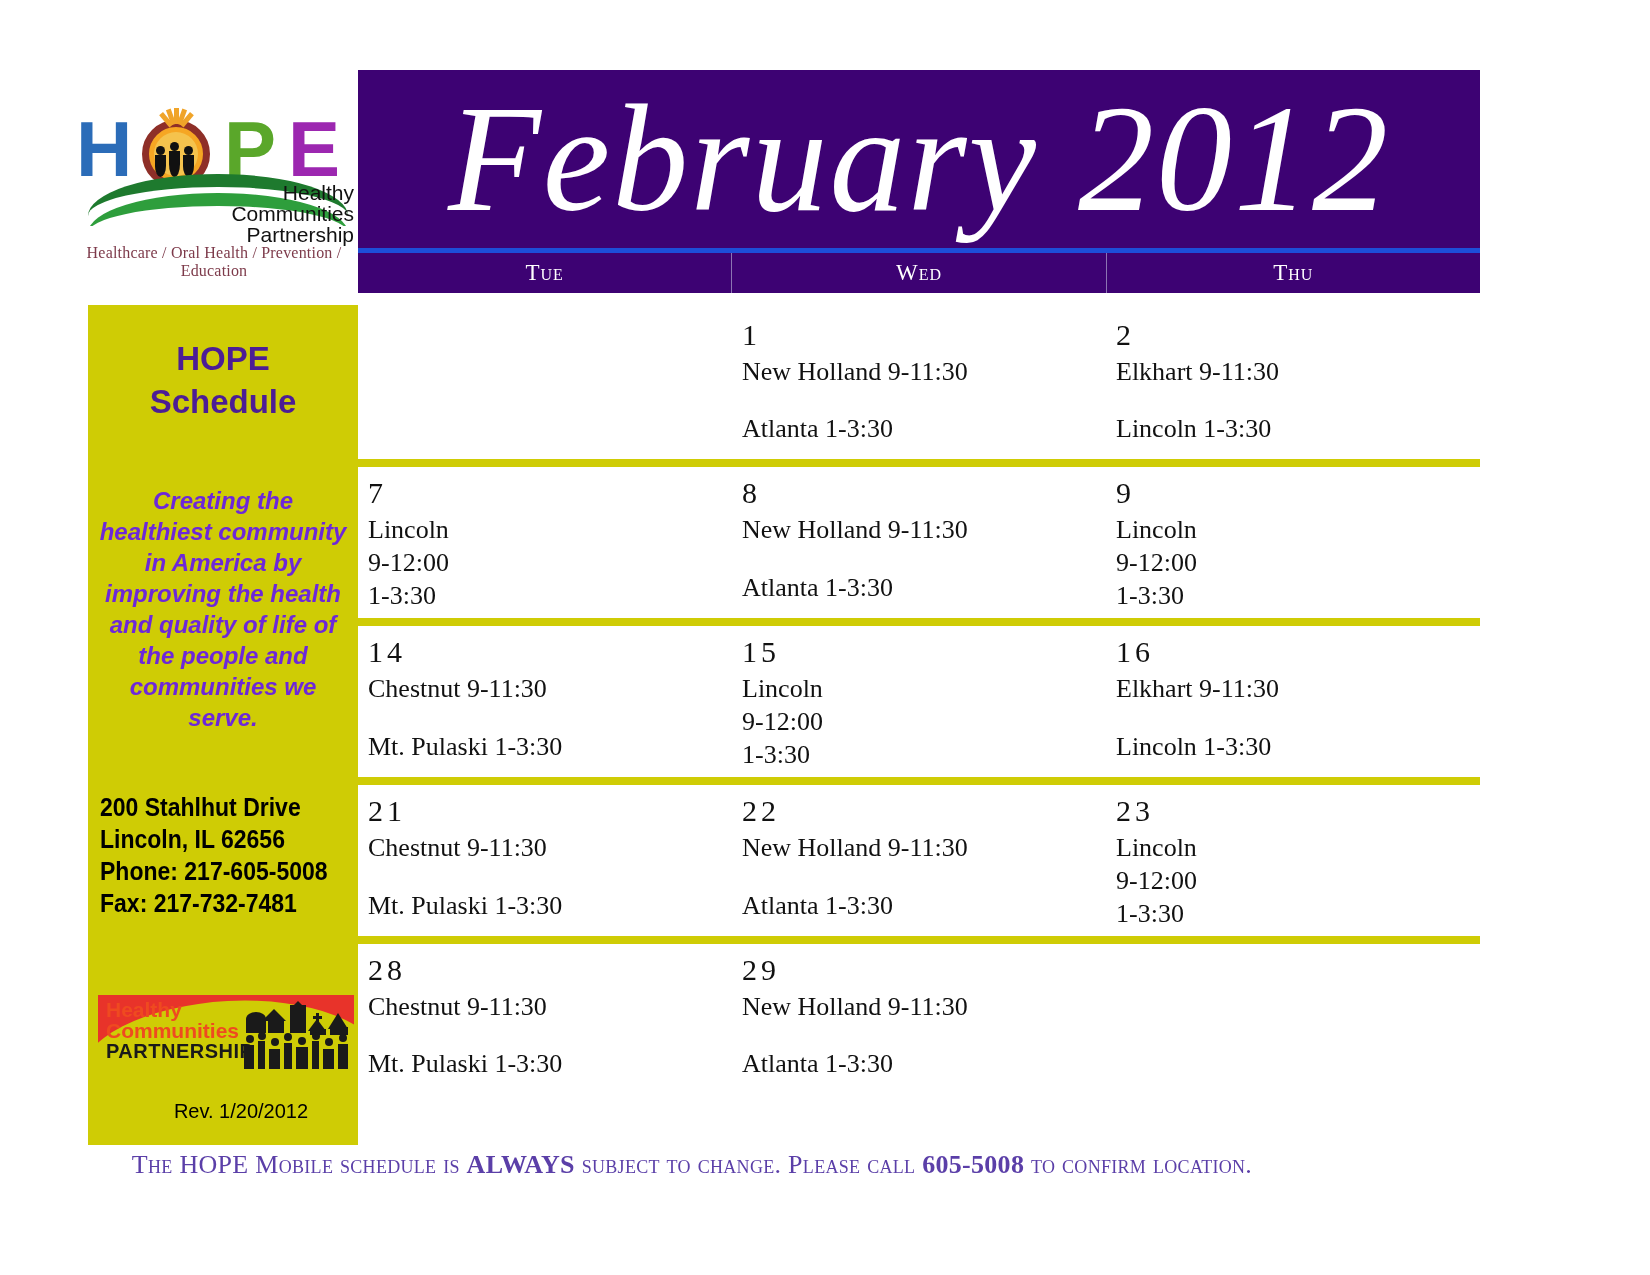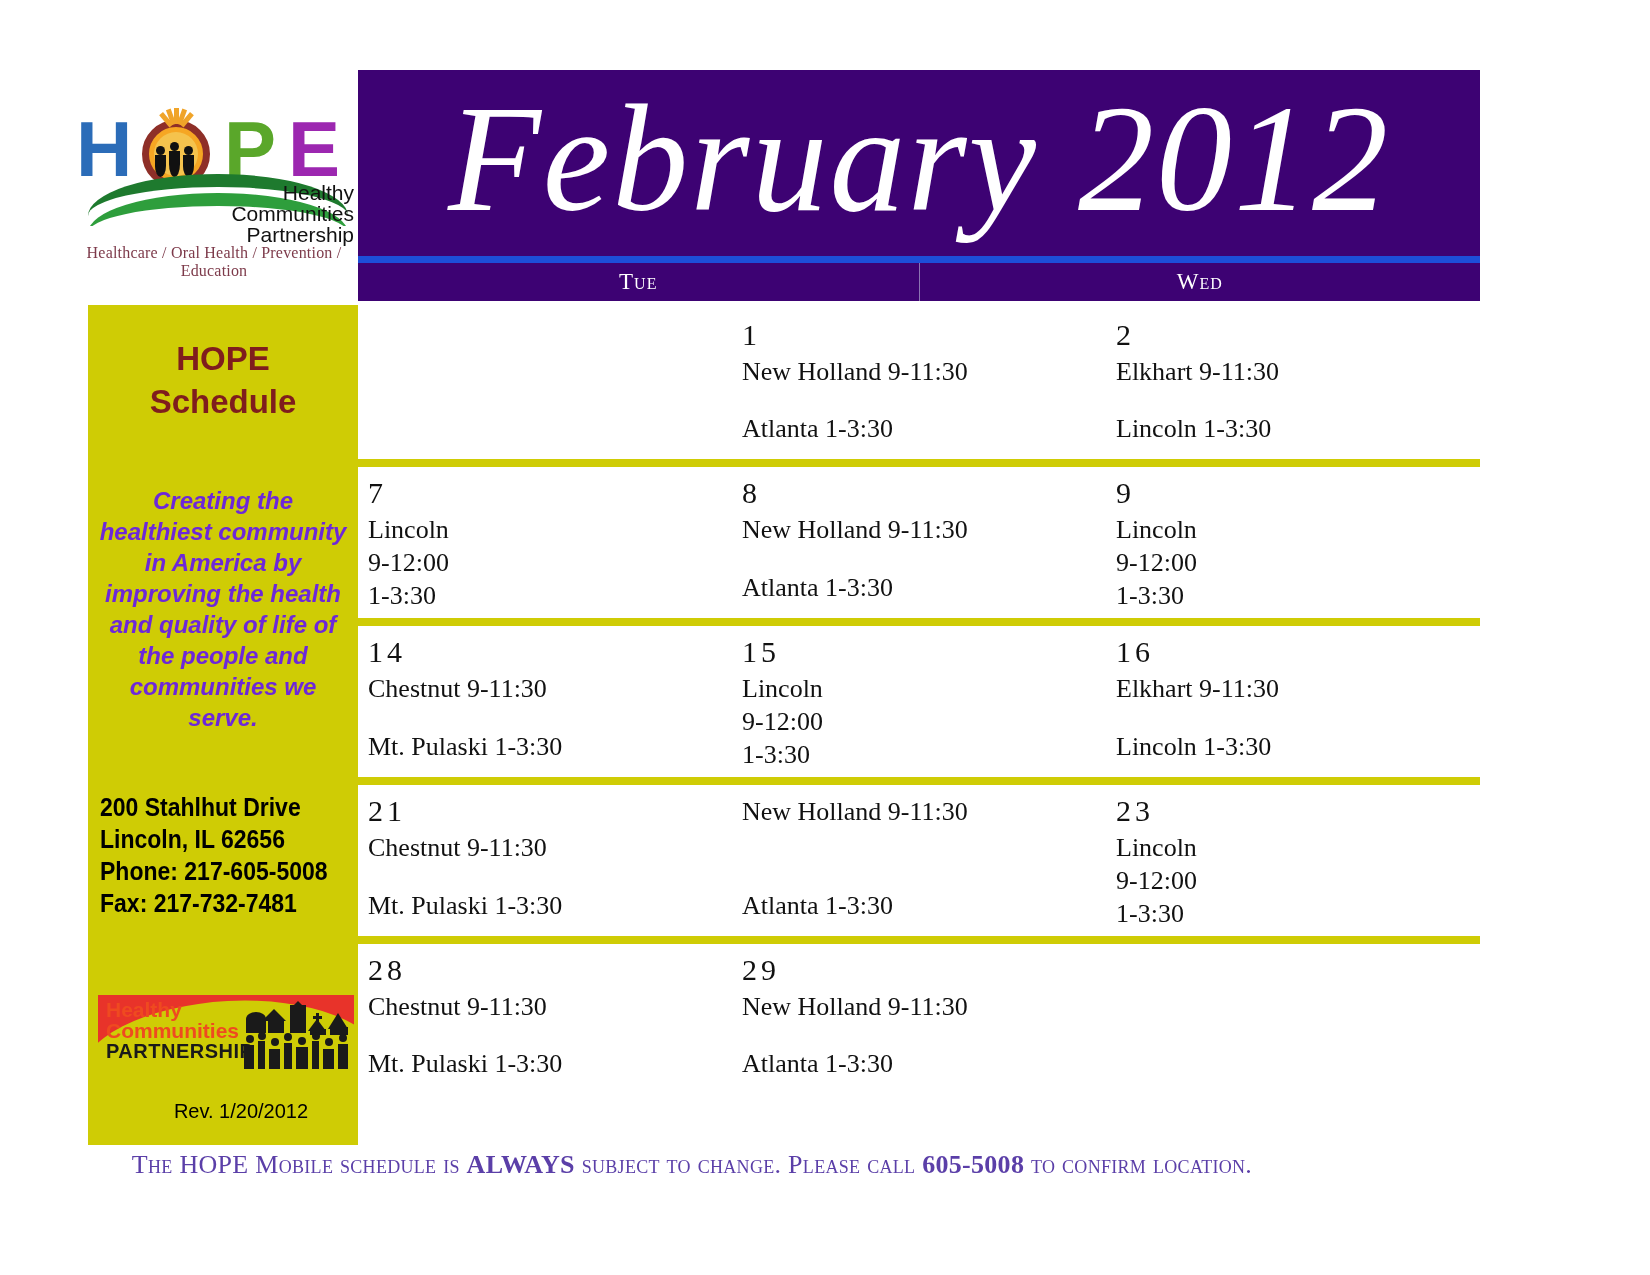--- a/index.html
+++ b/index.html
@@ -76,41 +76,41 @@
     background:#3d0273;
   }
   #month-title {
     position:absolute; left:0; top:0; width:1122px; height:192px;
     display:flex; align-items:center; justify-content:center;
     color:#fff; font-family:"Liberation Serif","DejaVu Serif",serif;
     font-style:italic; font-weight:400; font-size:152px; line-height:152px;
     letter-spacing:2px; padding-bottom:14px;
   }
   #dow-bar {
-    position:absolute; left:358px; top:256px; width:1122px; height:45px;
+    position:absolute; left:358px; top:248px; width:1122px; height:45px;
     background:#3d0273; display:flex;
-    border-top:7px solid #1d4ed8;
+    border-top:5px solid #1d4ed8;
   }
   .dow-cell {
     flex:1 1 0; position:relative;
     display:flex; align-items:center; justify-content:center;
     color:#ffffff; font-family:"Liberation Serif","DejaVu Serif",serif;
     font-size:23px; font-variant:small-caps; letter-spacing:1px;
   }
   .dow-cell + .dow-cell { border-left:1px solid #8c74b3; }
 
   
   #sidebar {
     position:absolute; left:88px; top:305px; width:270px; height:840px;
     background:#cfcc05;
   }
   #sb-title {
     margin-top:32px; text-align:center;
     font-family:"Liberation Sans","DejaVu Sans",sans-serif;
-    font-weight:700; font-size:33px; line-height:43px; color:#7f1d1d;
+    font-weight:700; font-size:33px; line-height:43px; color:#4c1d95;
   }
   #sb-mission {
     margin:62px 8px 0 8px; text-align:center;
     font-family:"Liberation Sans","DejaVu Sans",sans-serif;
     font-weight:700; font-style:italic; font-size:24px; line-height:31px; color:#6d28d9;
   }
   #sb-address {
     margin:58px 0 0 12px; text-align:left;
     font-family:"Liberation Sans","DejaVu Sans",sans-serif;
     font-weight:700; font-size:25px; line-height:32px; color:#000;
@@ -207,20 +207,21 @@
     <div id="logo-tag">Healthcare / Oral Health / Prevention / Education</div>
   </div>
 
   <div id="header-bar">
     <div id="month-title">February 2012</div>
   </div>
 
   <div id="dow-bar">
     <div class="dow-cell">Tue</div>
     <div class="dow-cell">Wed</div>
+    <div class="dow-cell">Thu</div>
   </div>
 
   <div id="sidebar">
     <div id="sb-title" style="white-space:pre-line;">HOPE
 Schedule</div>
     <div id="sb-mission">Creating the healthiest community in America by improving the health and quality of life of the people and communities we serve.</div>
     <div id="sb-address" style="white-space:pre-line;">200 Stahlhut Drive
 Lincoln, IL  62656
 Phone: 217-605-5008
 Fax: 217-732-7481</div>
@@ -334,20 +335,21 @@
     </div>
     <div class="week-sep"></div>
 
     <div class="week">
       <div class="cell">
         <div class="daynum">21</div>
         <div class="evt am">Chestnut 9-11:30</div>
         <div class="evt pm">Mt. Pulaski 1-3:30</div>
       </div>
       <div class="cell">
+        <div class="daynum">22</div>
         <div class="evt am">New Holland 9-11:30</div>
         <div class="evt pm">Atlanta 1-3:30</div>
       </div>
       <div class="cell">
         <div class="daynum">23</div>
         <div class="evt am">Lincoln
 9-12:00
 1-3:30</div>
         <div class="evt pm"></div>
       </div>

